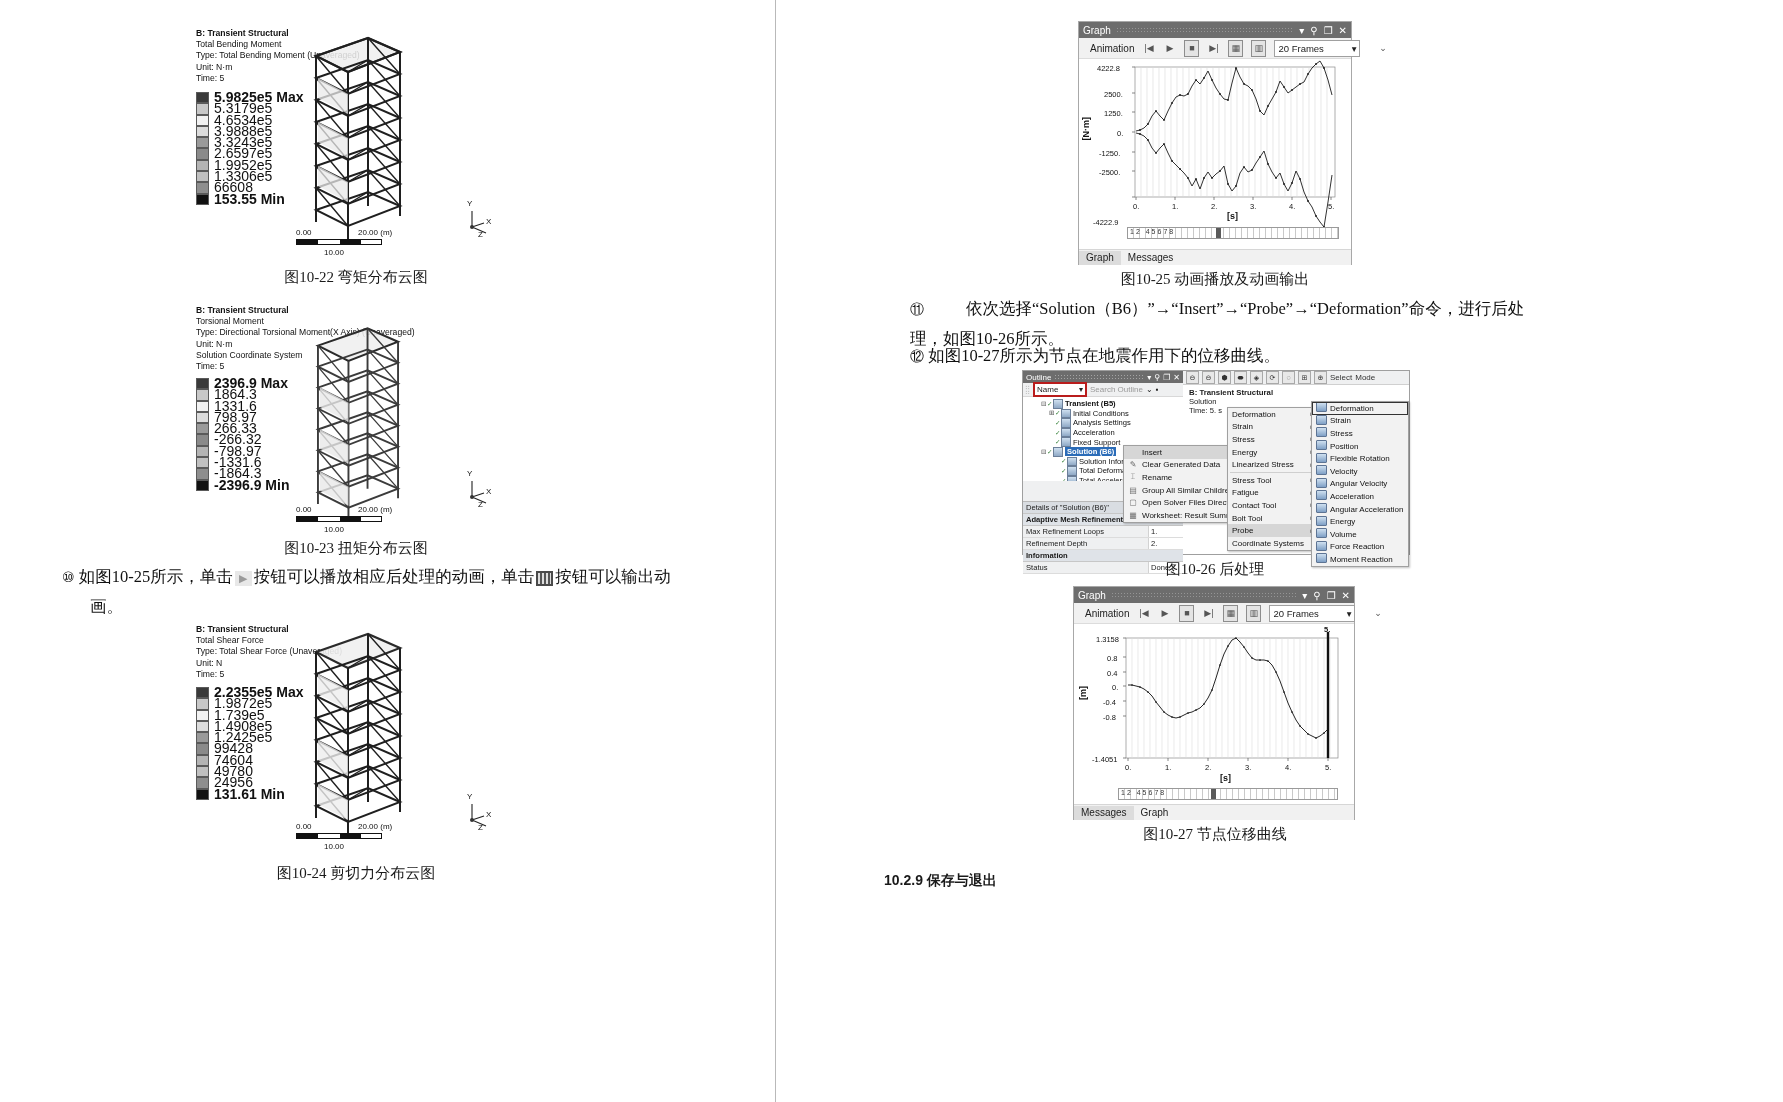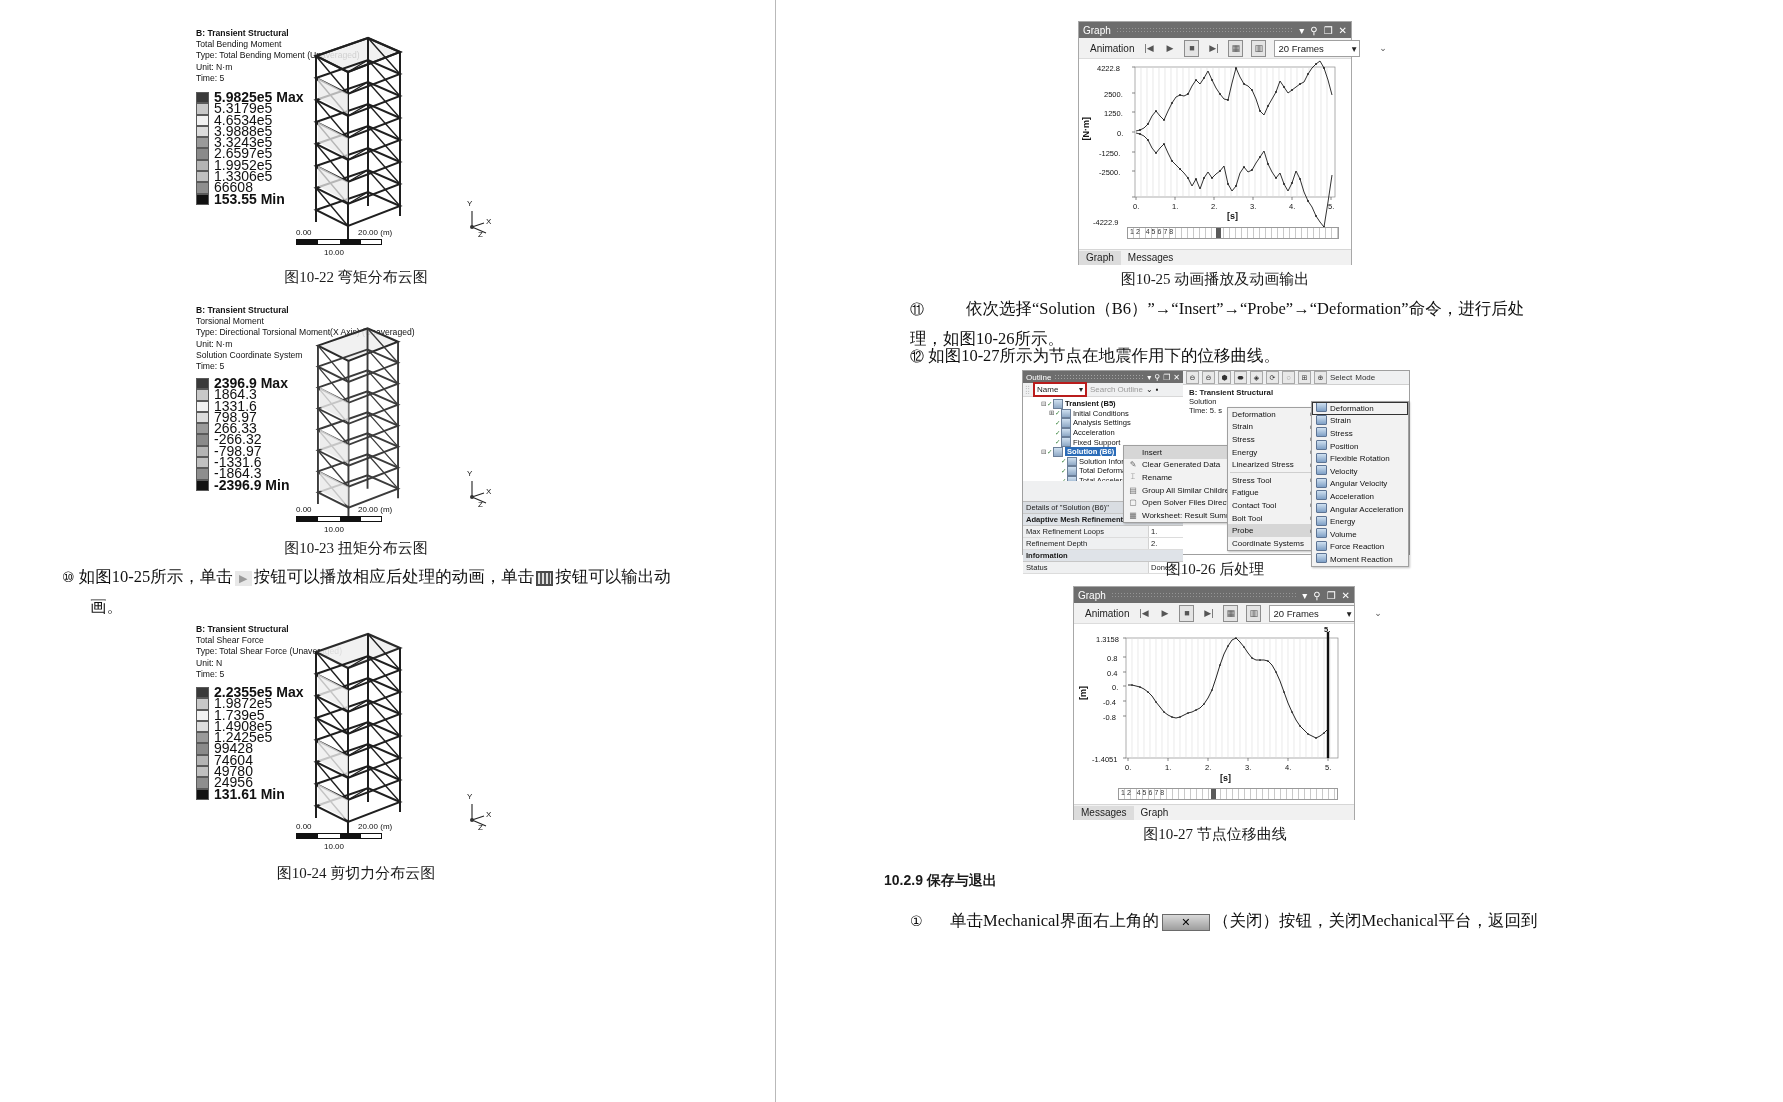--- a/index.html
+++ b/index.html
@@ -937,17 +937,14 @@
     </div>
     <div class="win-tabs">
       <span class="tab on">Messages</span>
       <span class="tab">Graph</span>
     </div>
   </div>
   <div class="cap abs" style="left:1040px;top:825px;width:350px;">图10-27 节点位移曲线</div>
 
   <div class="sec-head abs" style="left:884px;top:872px;">10.2.9 保存与退出</div>
 
-  <div class="body-text abs" style="left:910px;top:906px;width:700px;">
-    <span class="circnum" style="display:inline-block;width:40px;">①</span><span>单击Mechanical界面右上角的</span><span class="closebtn-inline">✕</span><span>（关闭）按钮，关闭Mechanical平台，返回到</span>
-  </div>
 
 </div>
 
 </body></html>

